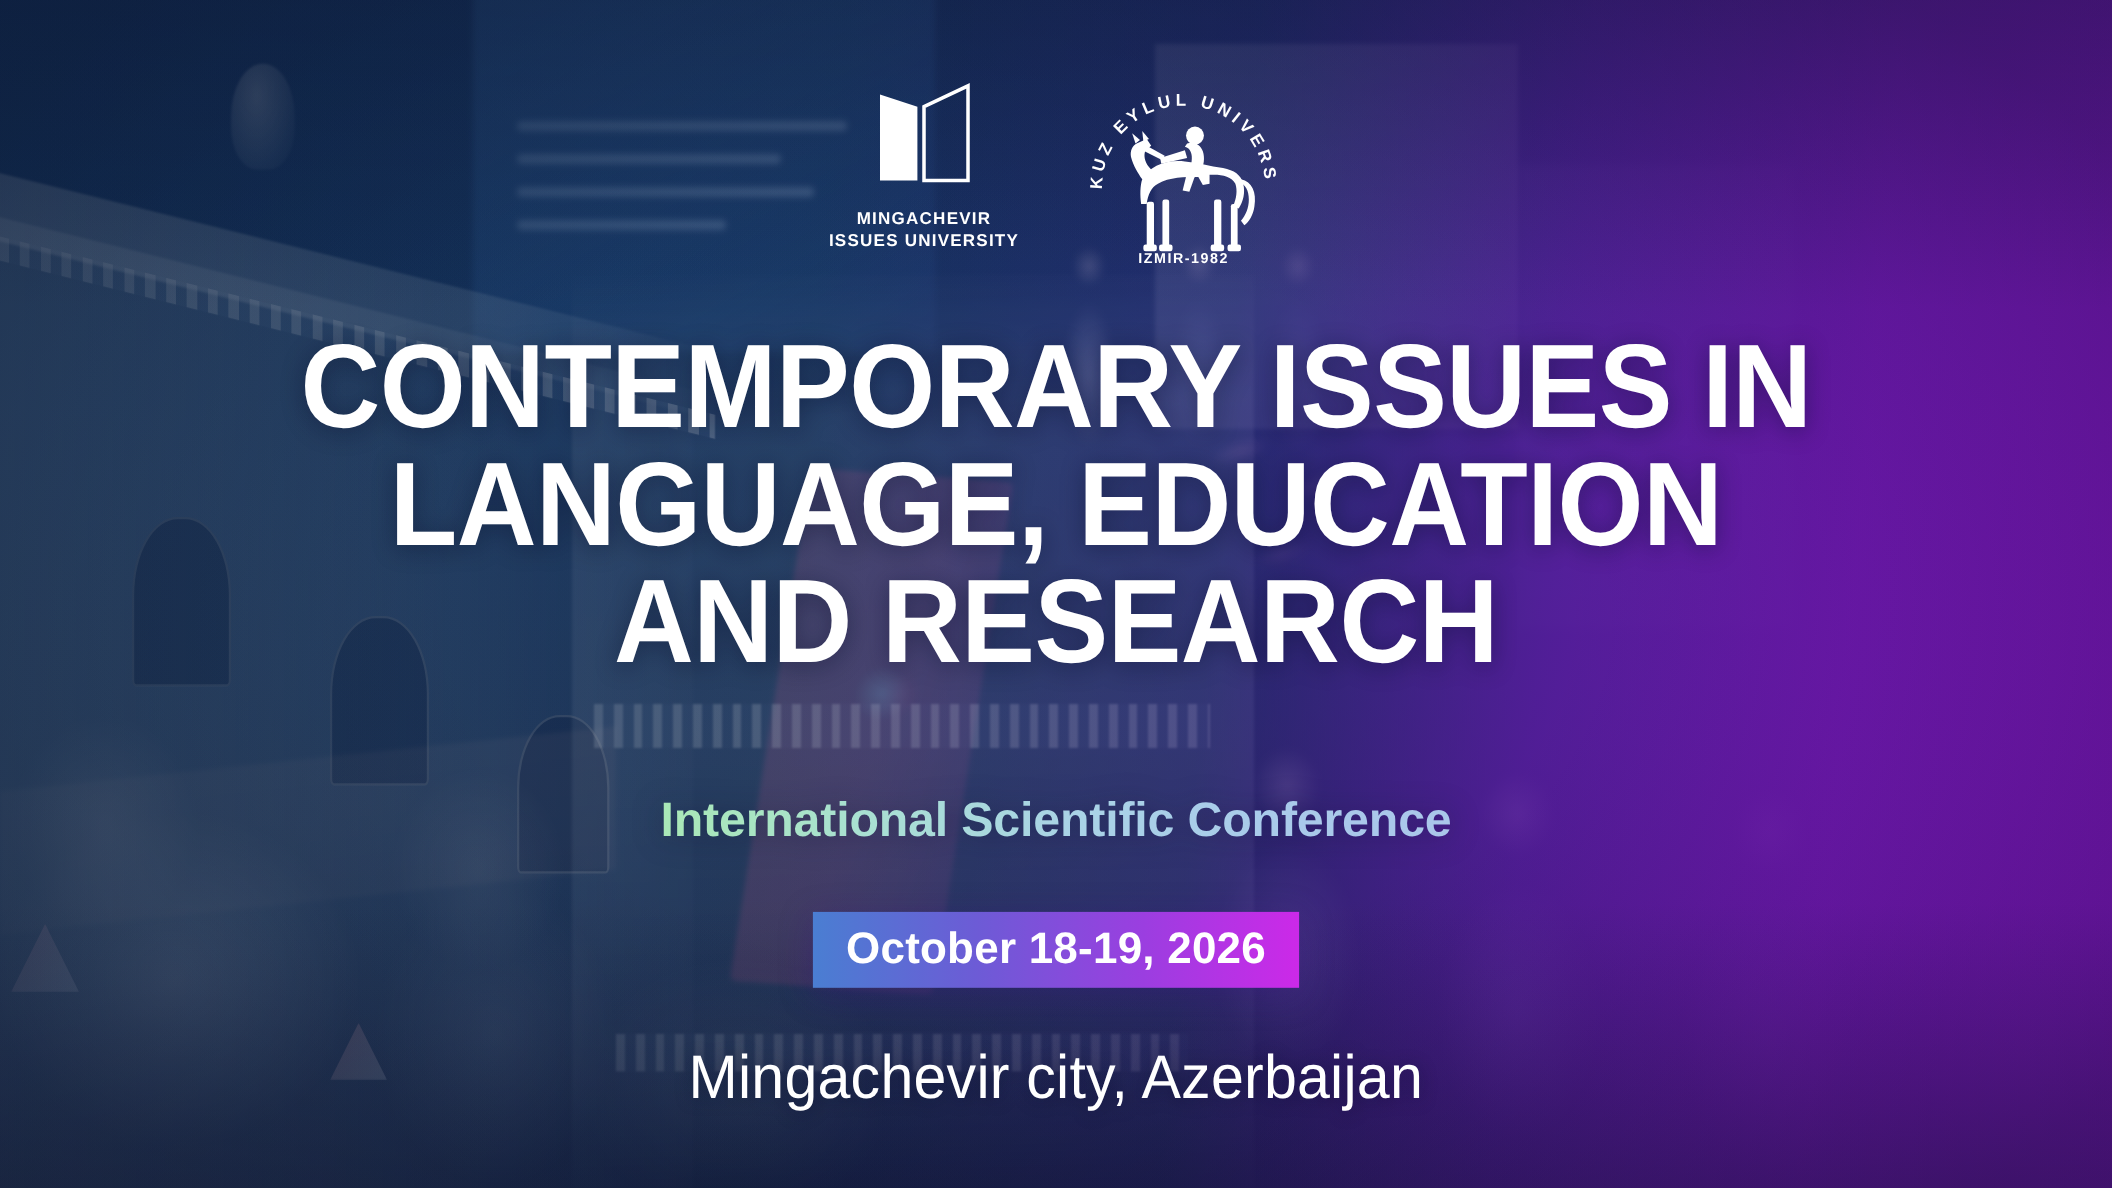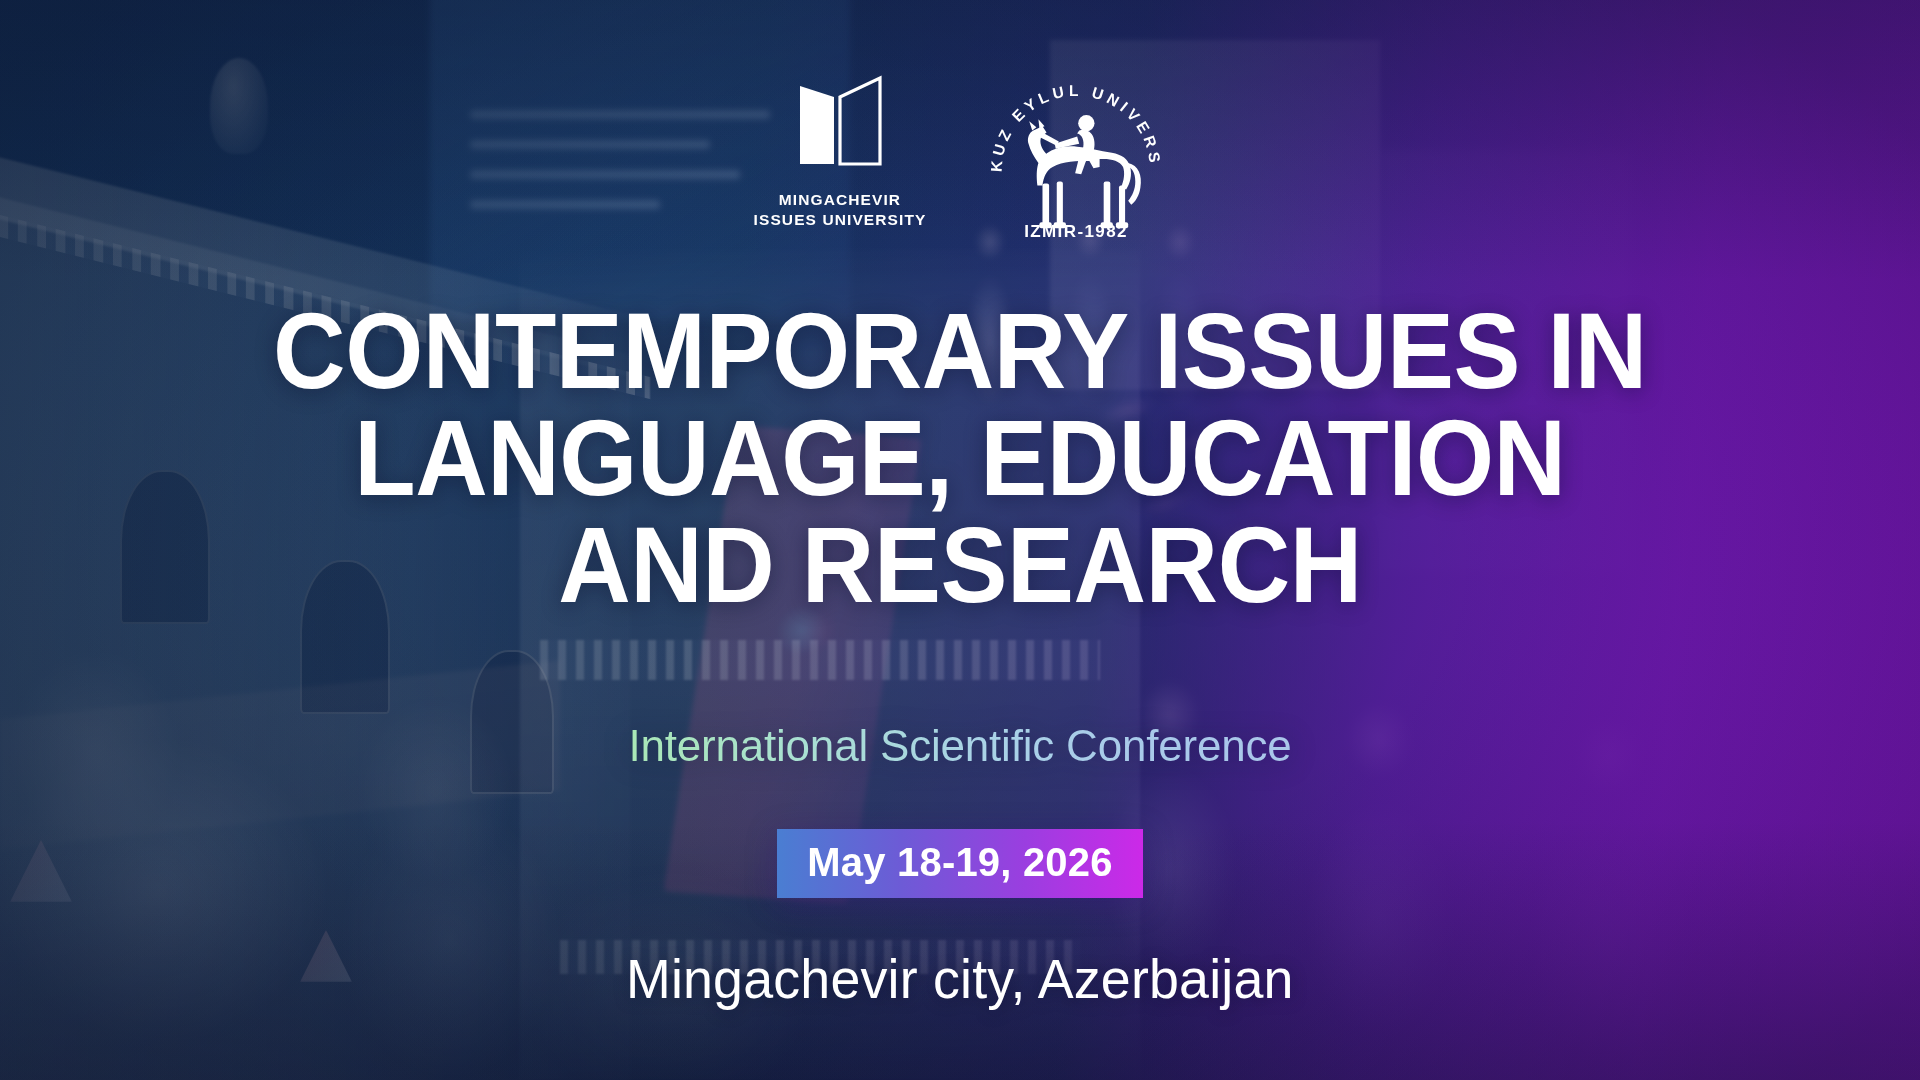--- a/index.html
+++ b/index.html
@@ -263,21 +263,21 @@
     white-space: pre-line;
   }
 
   
   .logo-deu { width: 188px; height: 188px; position: relative; }
   .deu-sub {
     position: absolute;
     bottom: 12px; left: 0; right: 0;
     text-align: center;
     color: #fff;
-    font-size: 17px;
+    font-size: 13px;
     font-weight: 600;
     letter-spacing: 1.4px;
   }
 
   
   .title {
     margin-top: 44px;
     width: 1560px;
     text-align: center;
     color: #ffffff;
@@ -287,21 +287,21 @@
     line-height: 0.99;
     letter-spacing: -0.5px;
     transform: scaleX(0.93);
     text-shadow: 0 3px 22px rgba(8,12,40,0.42);
   }
 
   
   .subtitle {
     margin-top: 30px;
     font-size: 44px;
-    font-weight: 400;
+    font-weight: 700;
     letter-spacing: -0.2px;
     background: linear-gradient(90deg, #a9e8b6 0%, #a9e0d2 26%, #a9d3e6 52%, #a9caea 78%, #aac6ea 100%);
     -webkit-background-clip: text;
     background-clip: text;
     color: transparent;
     -webkit-text-fill-color: transparent;
     filter: drop-shadow(0 2px 14px rgba(10,16,44,0.40));
   }
 
   
@@ -446,18 +446,18 @@
     </div>
 
     <h1 class="title">
       <span>CONTEMPORARY ISSUES IN</span><br>
       <span>LANGUAGE, EDUCATION</span><br>
       <span>AND RESEARCH</span>
     </h1>
 
     <div class="subtitle">International Scientific Conference</div>
 
-    <div class="date-badge">May 18-19, 2026</div>
+    <div class="date-badge">October 18-19, 2026</div>
 
     <div class="location">Mingachevir city, Azerbaijan</div>
 
   </div>
 </div>
 
 </body></html>

